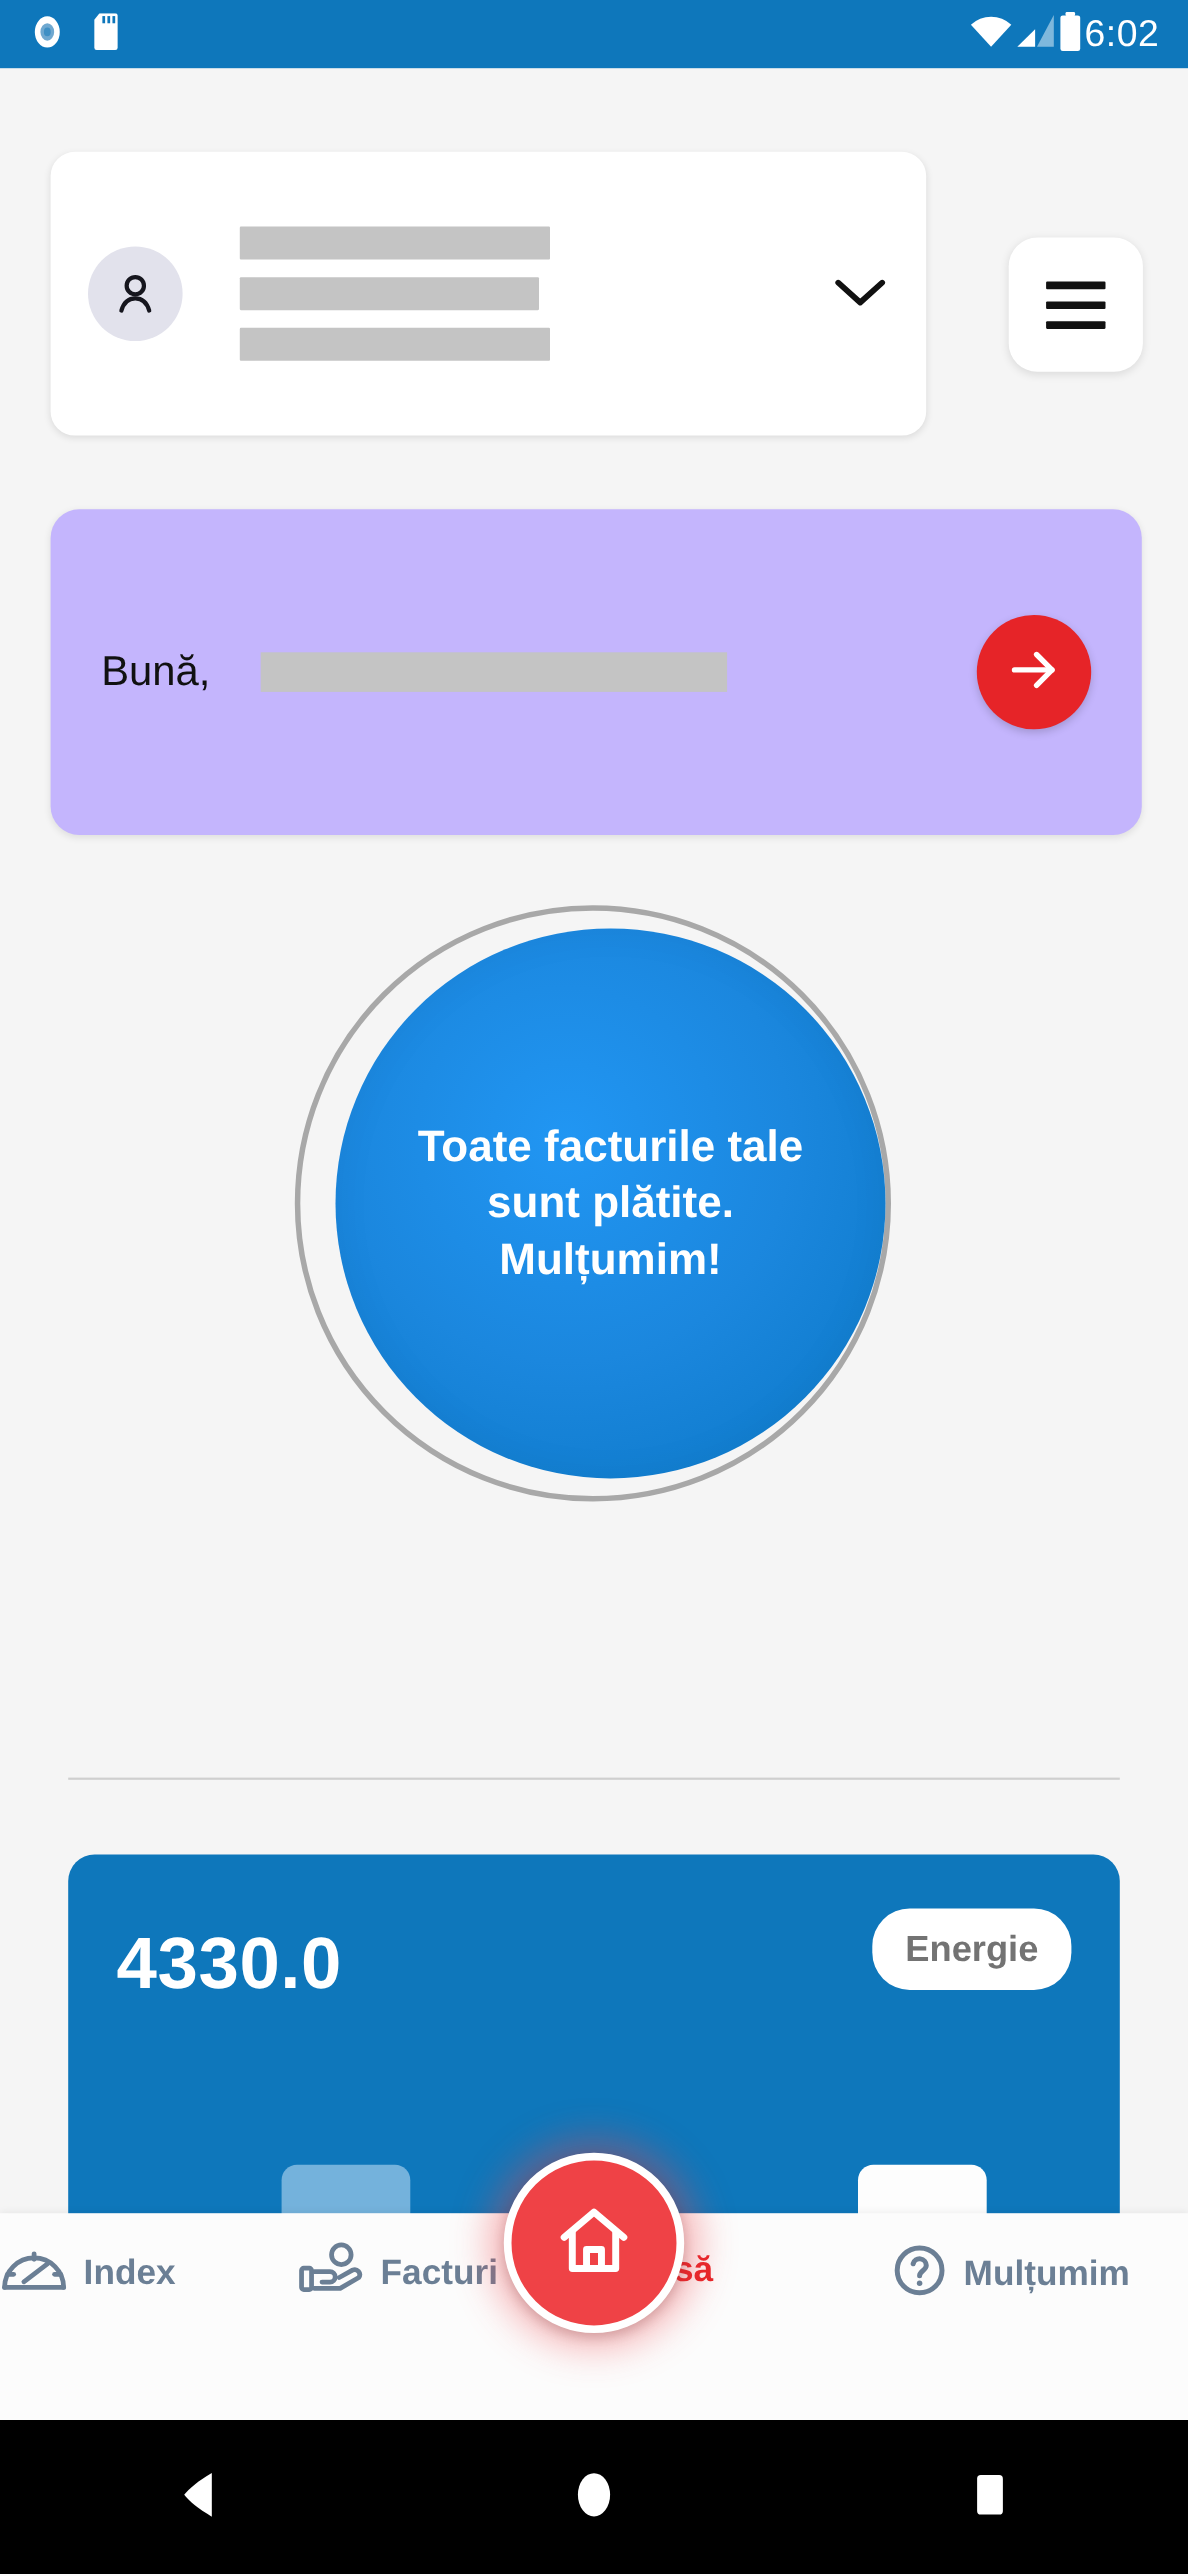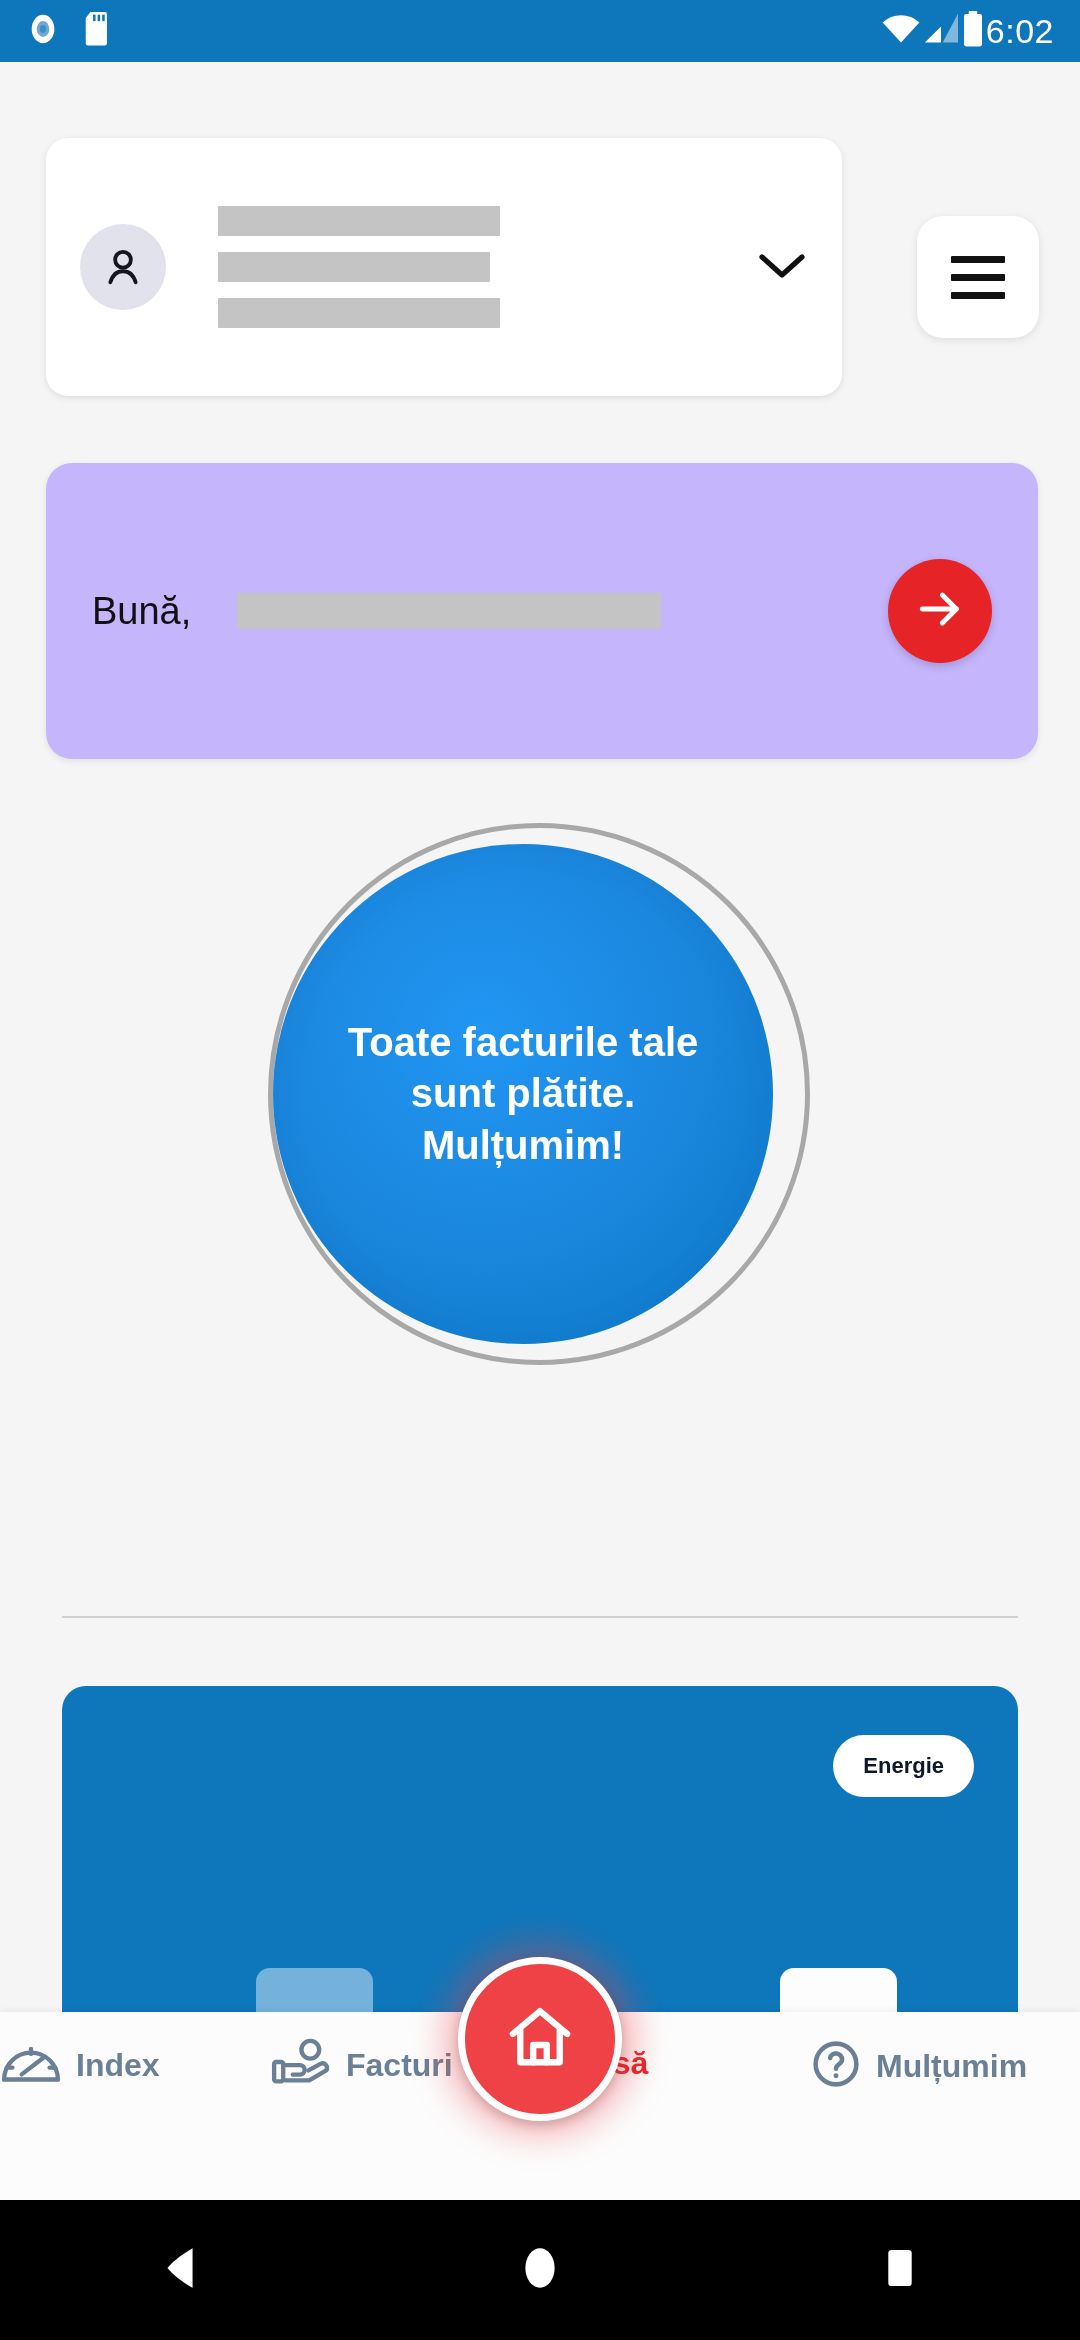--- a/index.html
+++ b/index.html
@@ -62,21 +62,21 @@
   .arrow-fab{
     margin-left:auto; width:104px; height:104px; border-radius:50%;
     background:#E62428; display:flex; align-items:center; justify-content:center;
     box-shadow:0 3px 8px rgba(0,0,0,.18);
   }
 
   
   .status-ring{
     position:absolute; left:268px; top:823px; width:542px; height:542px;
     border-radius:50%; border:5px solid #A8A8A8; background:#F5F5F5;
-    display:flex; align-items:center; justify-content:flex-start;
+    display:flex; align-items:center; justify-content:flex-end;
   }
   .status-circle{
     width:500px; height:500px; border-radius:50%;
     background:radial-gradient(circle at 42% 38%, #2196F3 0%, #1B87DE 48%, #0A76C4 100%);
     display:flex; align-items:center; justify-content:center;
     box-shadow:inset 0 0 40px rgba(0,0,0,.04);
   }
   .status-msg{
     color:#fff; font-size:40px; font-weight:bold; text-align:center;
     line-height:1.28; width:420px;
@@ -92,21 +92,21 @@
   .index-card{
     position:absolute; left:62px; top:1686px; width:956px; height:360px;
     background:#0E77BB; border-radius:24px; overflow:hidden;
     padding:48px 44px 0 44px;
   }
   .idx-label{ color:#fff; font-size:31px; font-weight:bold; letter-spacing:.2px; }
   .idx-value{ color:#fff; font-size:66px; font-weight:bold; margin-top:12px; letter-spacing:.5px; }
   .idx-badge{
     position:absolute; right:44px; top:49px;
     background:#fff; border-radius:34px; padding:18px 30px;
-    color:#0f172a; font-size:22px; font-weight:bold;
+    color:#737373; font-size:33px; font-weight:bold;
   }
   .idx-btn-a{
     position:absolute; left:194px; top:282px; width:117px; height:90px;
     background:#74B2DC; border-radius:14px;
   }
   .idx-btn-b{
     position:absolute; left:718px; top:282px; width:117px; height:90px;
     background:#FDFDFD; border-radius:14px;
   }
 
@@ -221,20 +221,21 @@
 
 <div class="status-ring">
   <div class="status-circle">
     <div class="status-msg">Toate facturile tale sunt plătite. Mulțumim!</div>
   </div>
 </div>
 
 <div class="divider"></div>
 
 <div class="index-card">
+  <div class="idx-value">4330.0</div>
   <div class="idx-badge">Energie</div>
   <div class="idx-btn-a"></div>
   <div class="idx-btn-b"></div>
 </div>
 
 <div class="bottomnav">
 
   <div class="nav-item">
     <span>
       <svg width="62" height="50" viewBox="0 0 30 22" fill="none" stroke="#6B7F95" stroke-width="2.1" stroke-linecap="round" stroke-linejoin="round">

